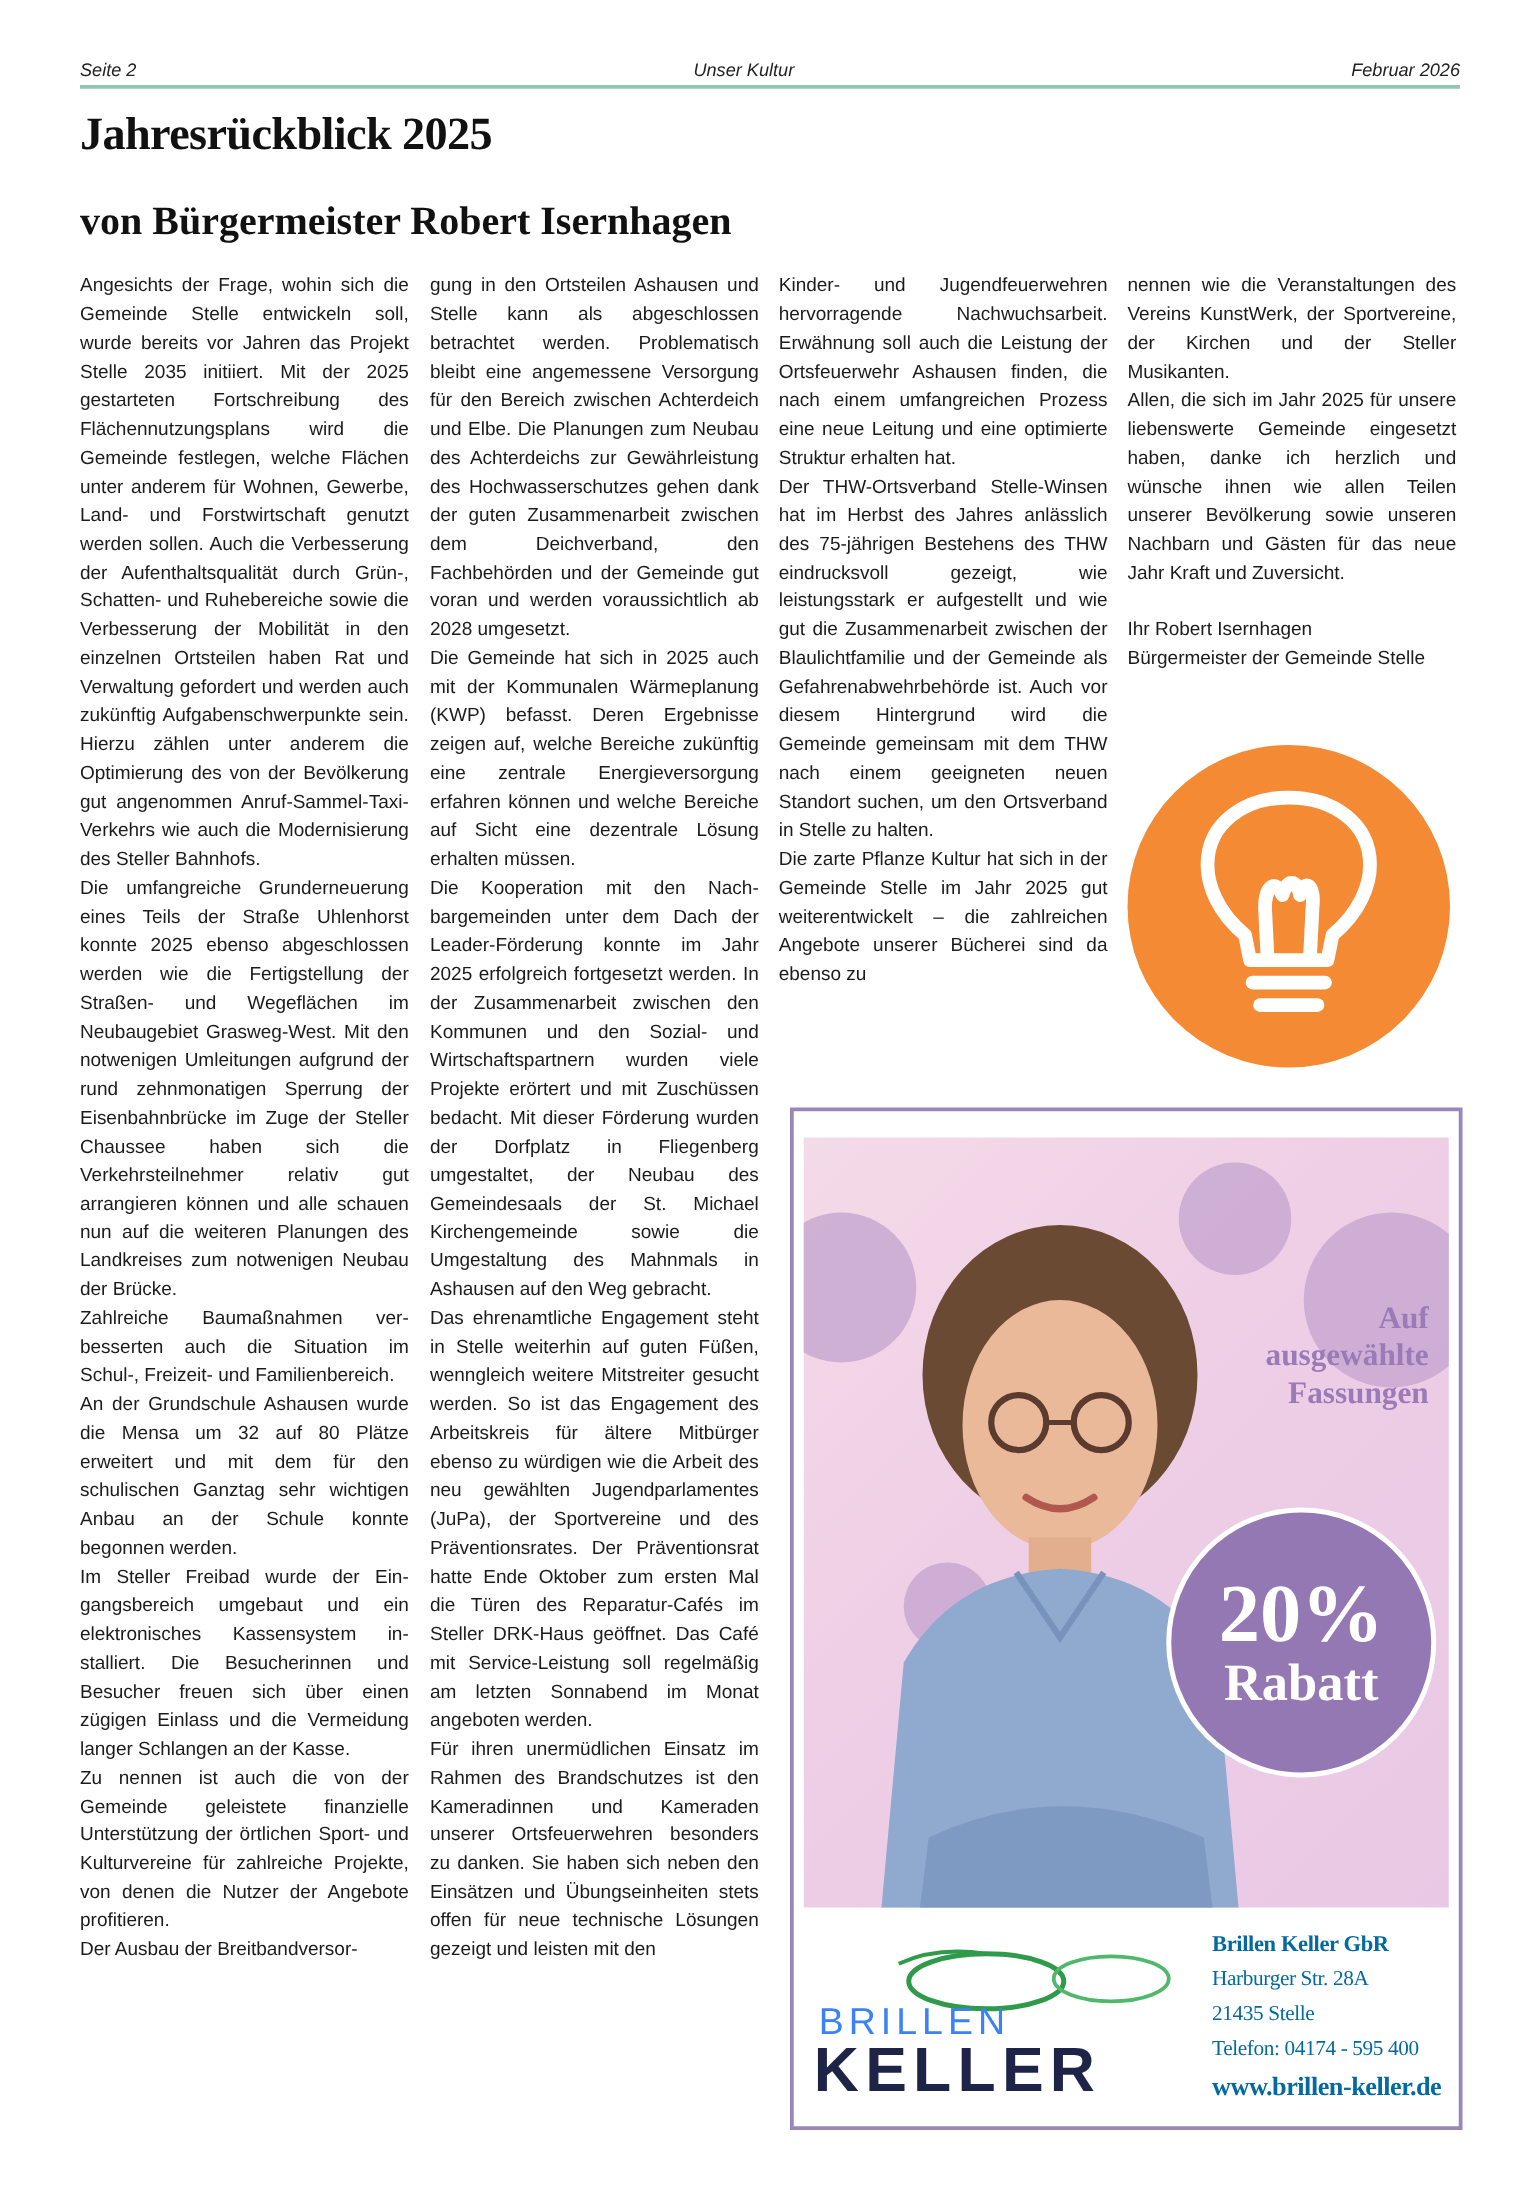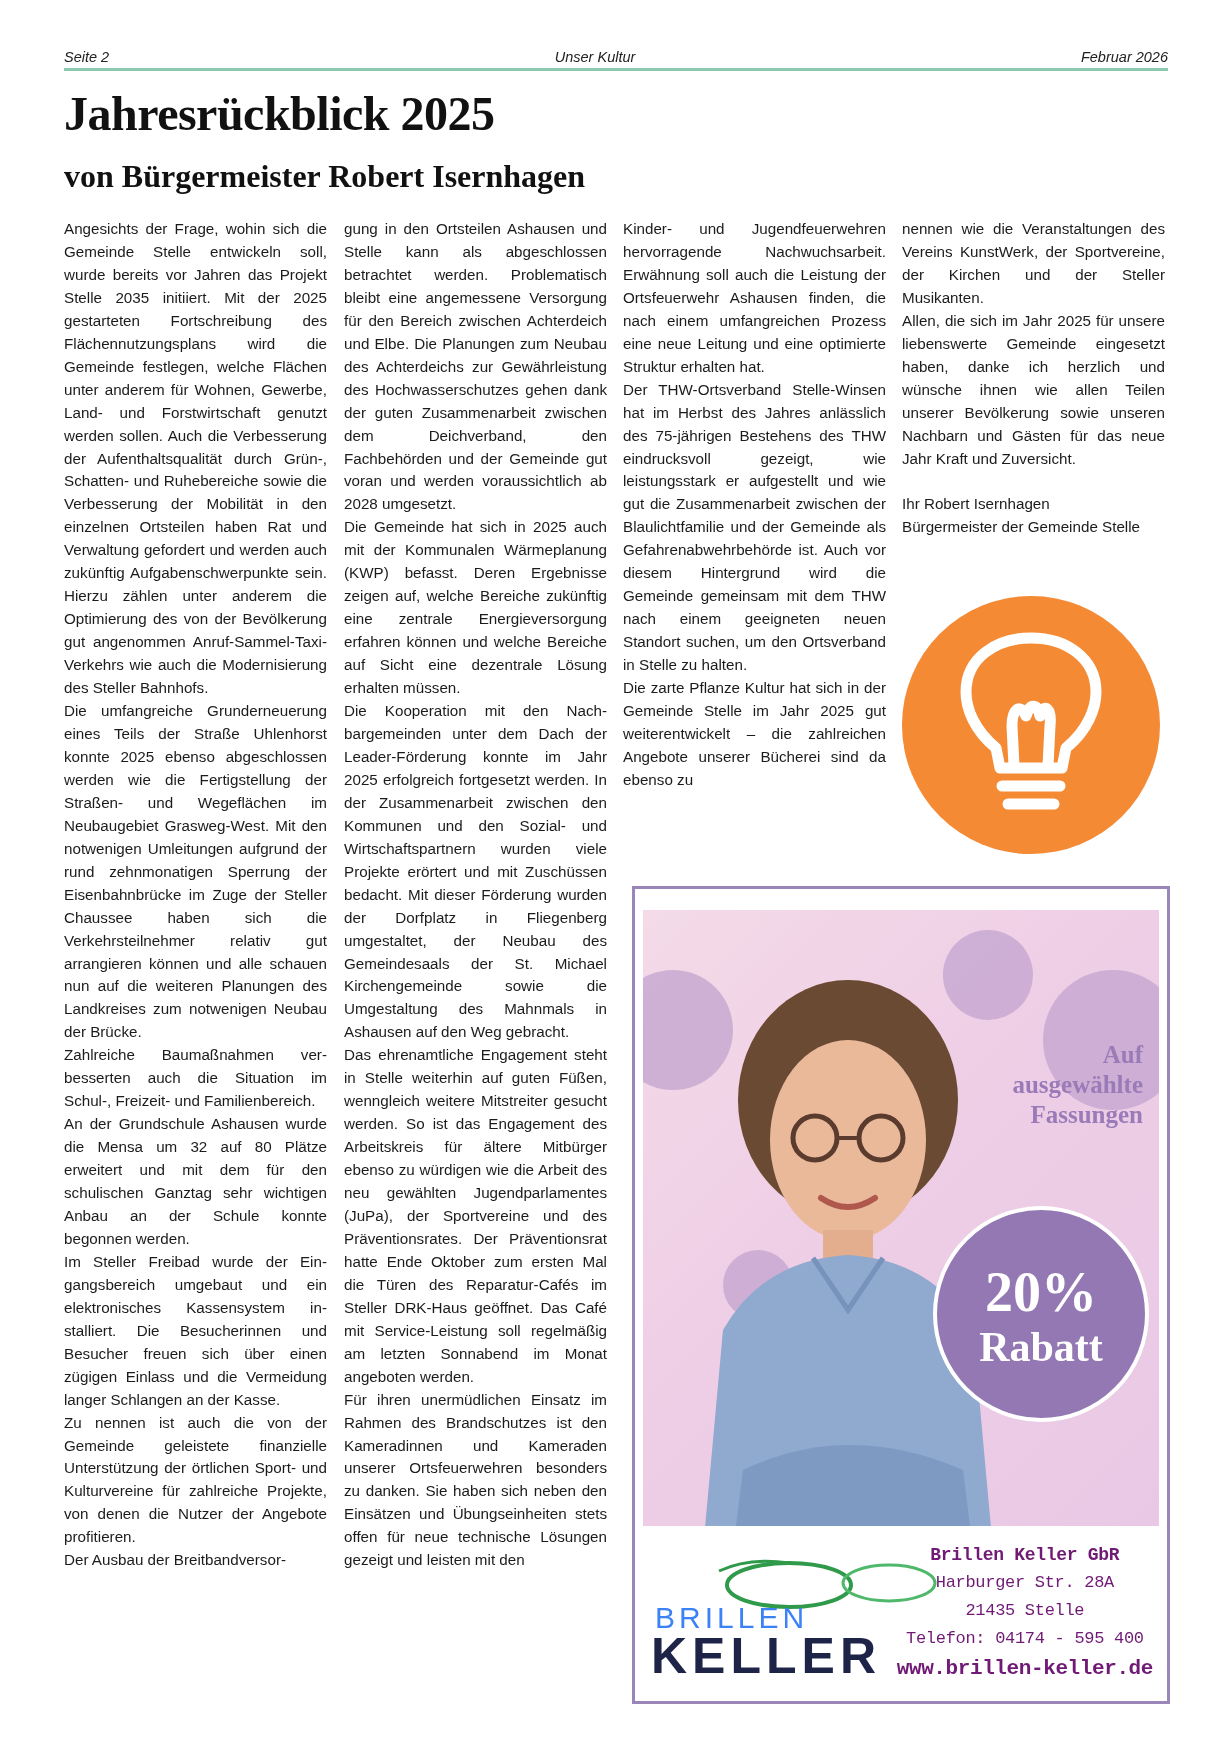--- a/index.html
+++ b/index.html
@@ -2,47 +2,47 @@
 <html><head>
 <meta charset="utf-8">
 <style>
   * { box-sizing: border-box; margin: 0; padding: 0; }
   html, body { width: 1222px; height: 1754px; background: #ffffff; }
   body { position: relative; font-family: "Liberation Sans", "DejaVu Sans", sans-serif; color: #1a1a1a; overflow: hidden; }
 
   .header { position: absolute; left: 64px; top: 46px; width: 1104px; height: 22px; display: flex; justify-content: space-between; align-items: center; font-size: 14.5px; color: #222; font-style: italic; }
   .header-rule { position: absolute; left: 64px; top: 68px; width: 1104px; height: 3px; background: #8fc8b0; }
 
-  .title { position: absolute; left: 64px; top: 86px; font-family: "Liberation Serif", "DejaVu Serif", serif; font-weight: bold; font-size: 48px; letter-spacing: -0.5px; color: #111; }
+  .title { position: absolute; left: 64px; top: 86px; font-family: "Liberation Serif", "DejaVu Serif", serif; font-weight: bold; font-size: 37px; letter-spacing: -0.5px; color: #111; }
   .subtitle { position: absolute; left: 64px; top: 158px; font-family: "Liberation Serif", "DejaVu Serif", serif; font-weight: bold; font-size: 32px; color: #111; }
 
   .col { position: absolute; top: 218px; width: 263px; font-size: 15.2px; line-height: 22.95px; text-align: justify; hyphens: manual; color: #1b1b1b; }
   .col p { margin: 0; }
   .col p.gap { margin-top: 22.95px; }
   #col1 { left: 64px; }
   #col2 { left: 344px; }
   #col3 { left: 623px; }
   #col4 { left: 902px; }
 
   .bulb-circle { position: absolute; left: 902px; top: 596px; width: 258px; height: 258px; border-radius: 50%; background: #f58a35; display: flex; align-items: center; justify-content: center; }
 
   .ad { position: absolute; left: 632px; top: 886px; width: 538px; height: 818px; border: 3px solid #9b86b9; background: #fff; }
   .ad-photo { position: absolute; left: 8px; top: 21px; width: 516px; height: 616px; background: linear-gradient(135deg, #f4dbe8 0%, #efcfe6 40%, #e8c8e4 100%); overflow: hidden; }
   .bubble { position: absolute; border-radius: 50%; background: #c3a3cf; opacity: 0.75; }
   .person { position: absolute; left: 40px; top: 40px; width: 330px; height: 600px; }
   .ad-headline { position: absolute; right: 16px; top: 130px; text-align: right; font-family: "Liberation Serif", "DejaVu Serif", serif; font-weight: bold; font-size: 25px; line-height: 30px; color: #9a7bb8; }
   .rabatt-badge { position: absolute; left: 290px; top: 296px; width: 216px; height: 216px; border-radius: 50%; background: #9478b3; border: 4px solid #ffffff; display: flex; flex-direction: column; align-items: center; justify-content: center; color: #fff; font-family: "Liberation Serif", "DejaVu Serif", serif; font-weight: bold; }
-  .rabatt-pct { font-size: 56px; line-height: 66px; }
+  .rabatt-pct { font-size: 66px; line-height: 66px; }
   .rabatt-word { font-size: 42px; line-height: 44px; }
 
   .ad-logo { position: absolute; left: 14px; top: 660px; width: 290px; height: 140px; }
   .logo-brillen { position: absolute; left: 6px; top: 52px; font-size: 30px; letter-spacing: 4px; color: #3b82f6; font-family: "Liberation Sans", "DejaVu Sans", sans-serif; }
   .logo-keller { position: absolute; left: 2px; top: 78px; font-size: 50px; font-weight: bold; letter-spacing: 5px; color: #1e2448; font-family: "Liberation Sans", "DejaVu Sans", sans-serif; }
 
-  .ad-contact { position: absolute; right: 14px; top: 652px; text-align: center; font-family: Liberation Mono, monospace; color: #701a75; }
+  .ad-contact { position: absolute; right: 14px; top: 652px; text-align: left; font-family: Liberation Serif, serif; color: #0369a1; }
   .ad-contact .company { font-weight: bold; font-size: 18px; line-height: 28px; letter-spacing: -0.3px; }
   .ad-contact .line { font-size: 17px; line-height: 28px; letter-spacing: -0.3px; }
   .ad-contact .web { font-weight: bold; font-size: 21px; line-height: 32px; letter-spacing: -0.4px; }
 </style>
 </head>
 <body>
 
 <div class="header">
   <span>Seite 2</span>
   <span>Unser Kultur</span>

